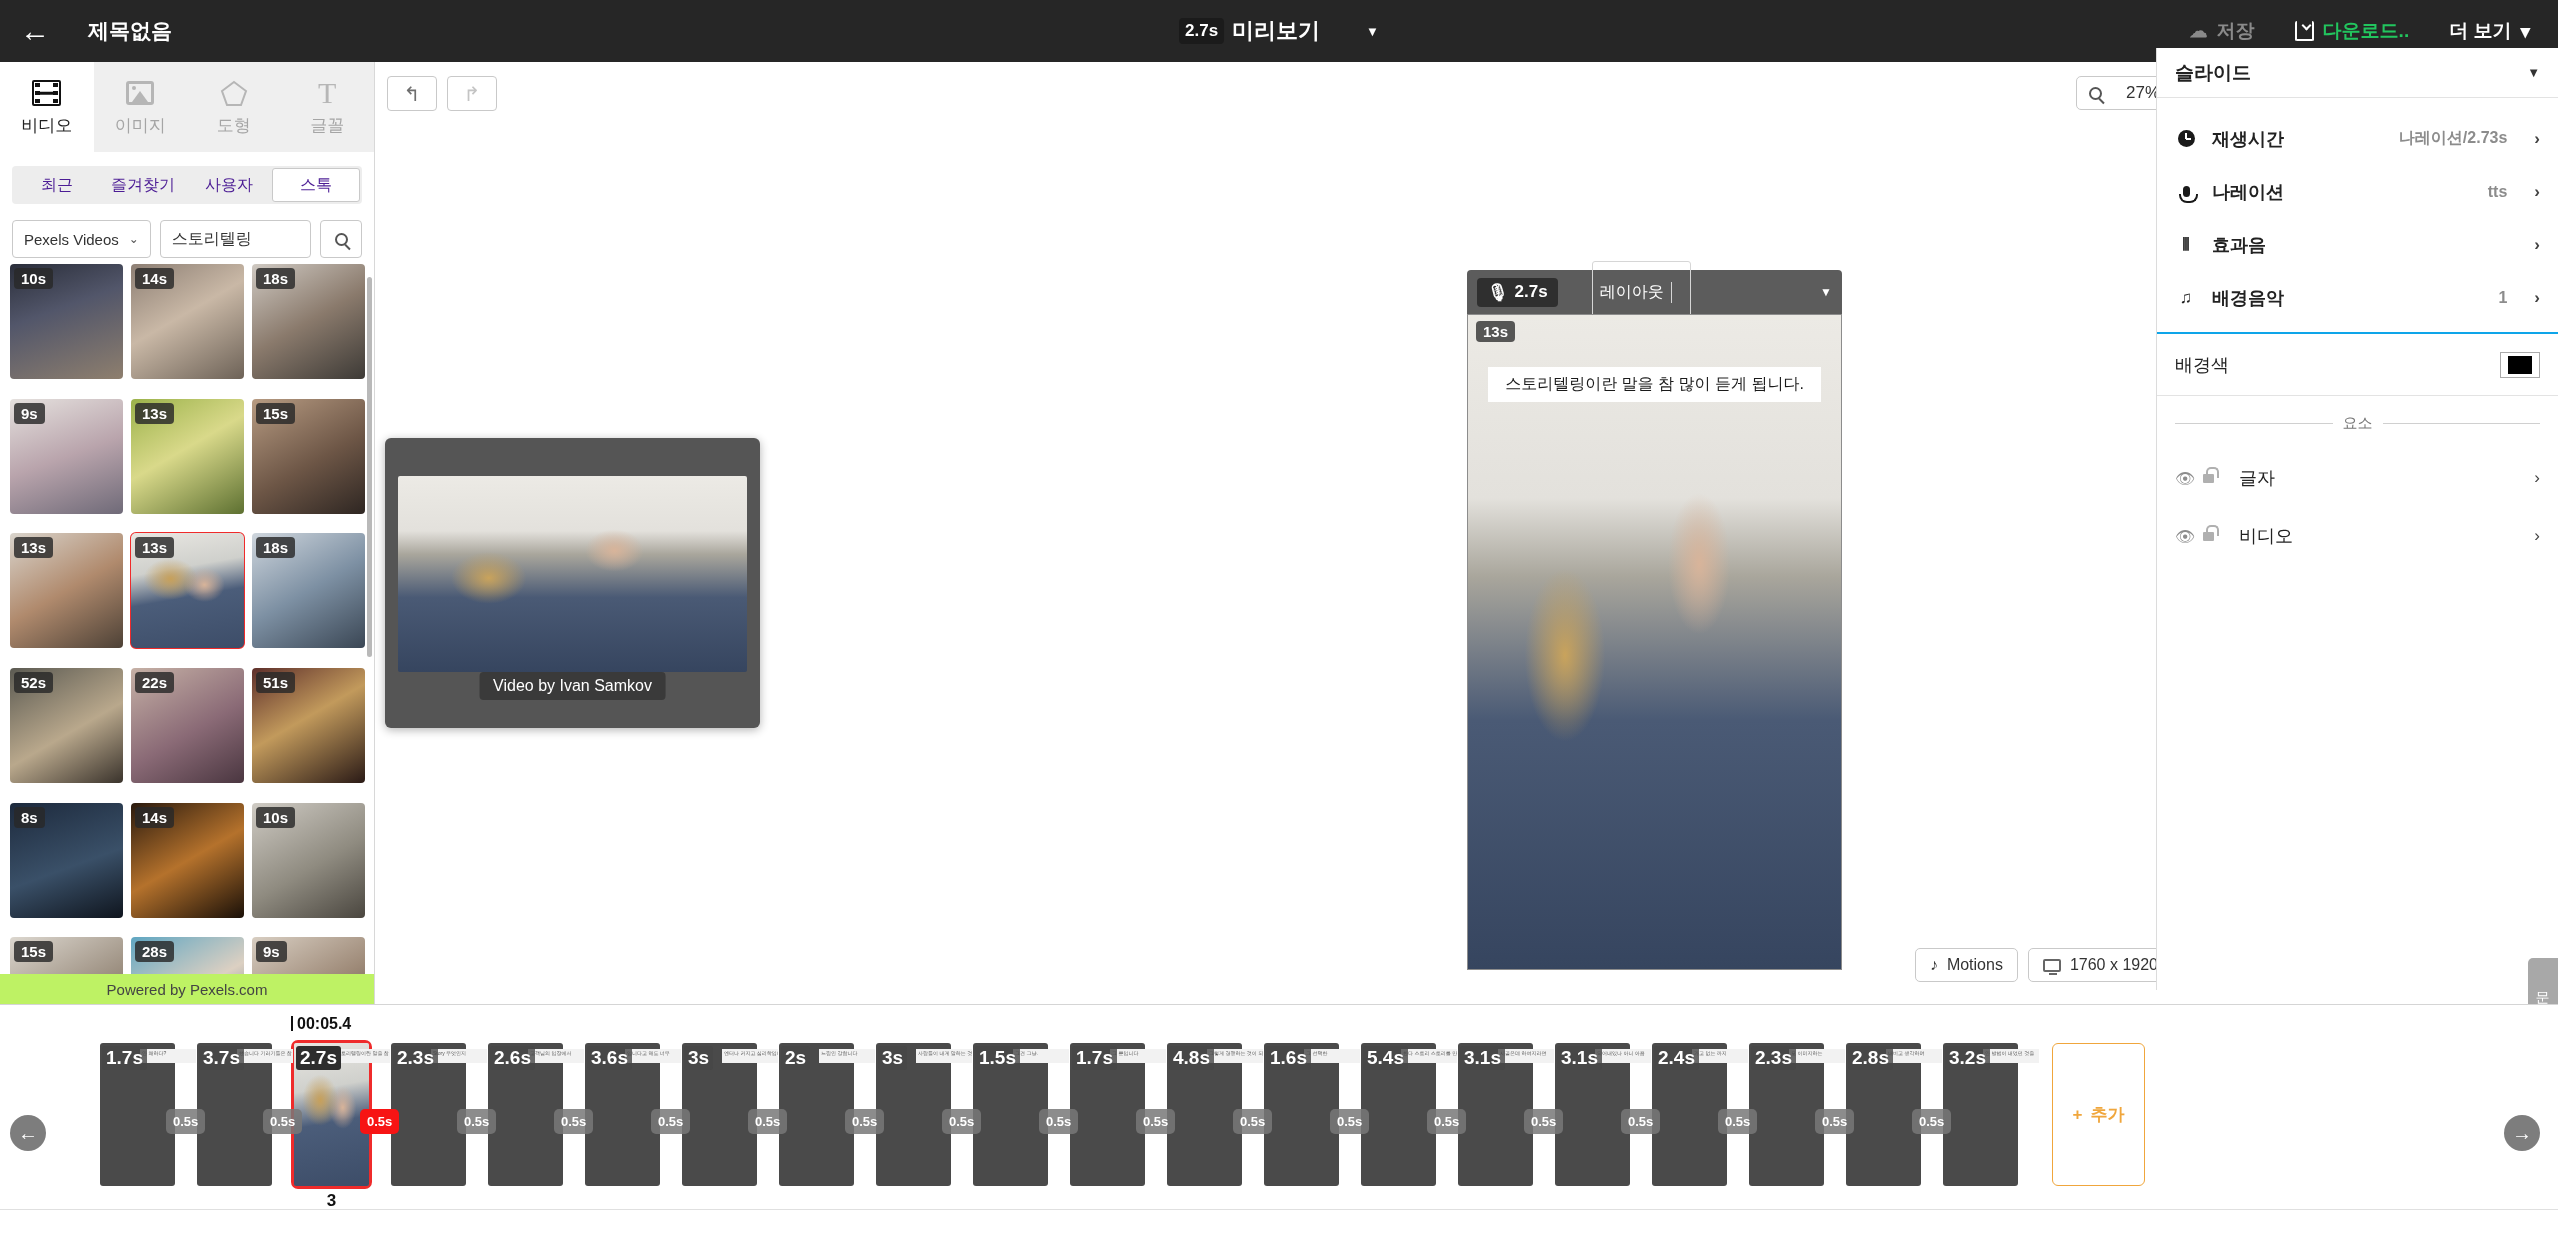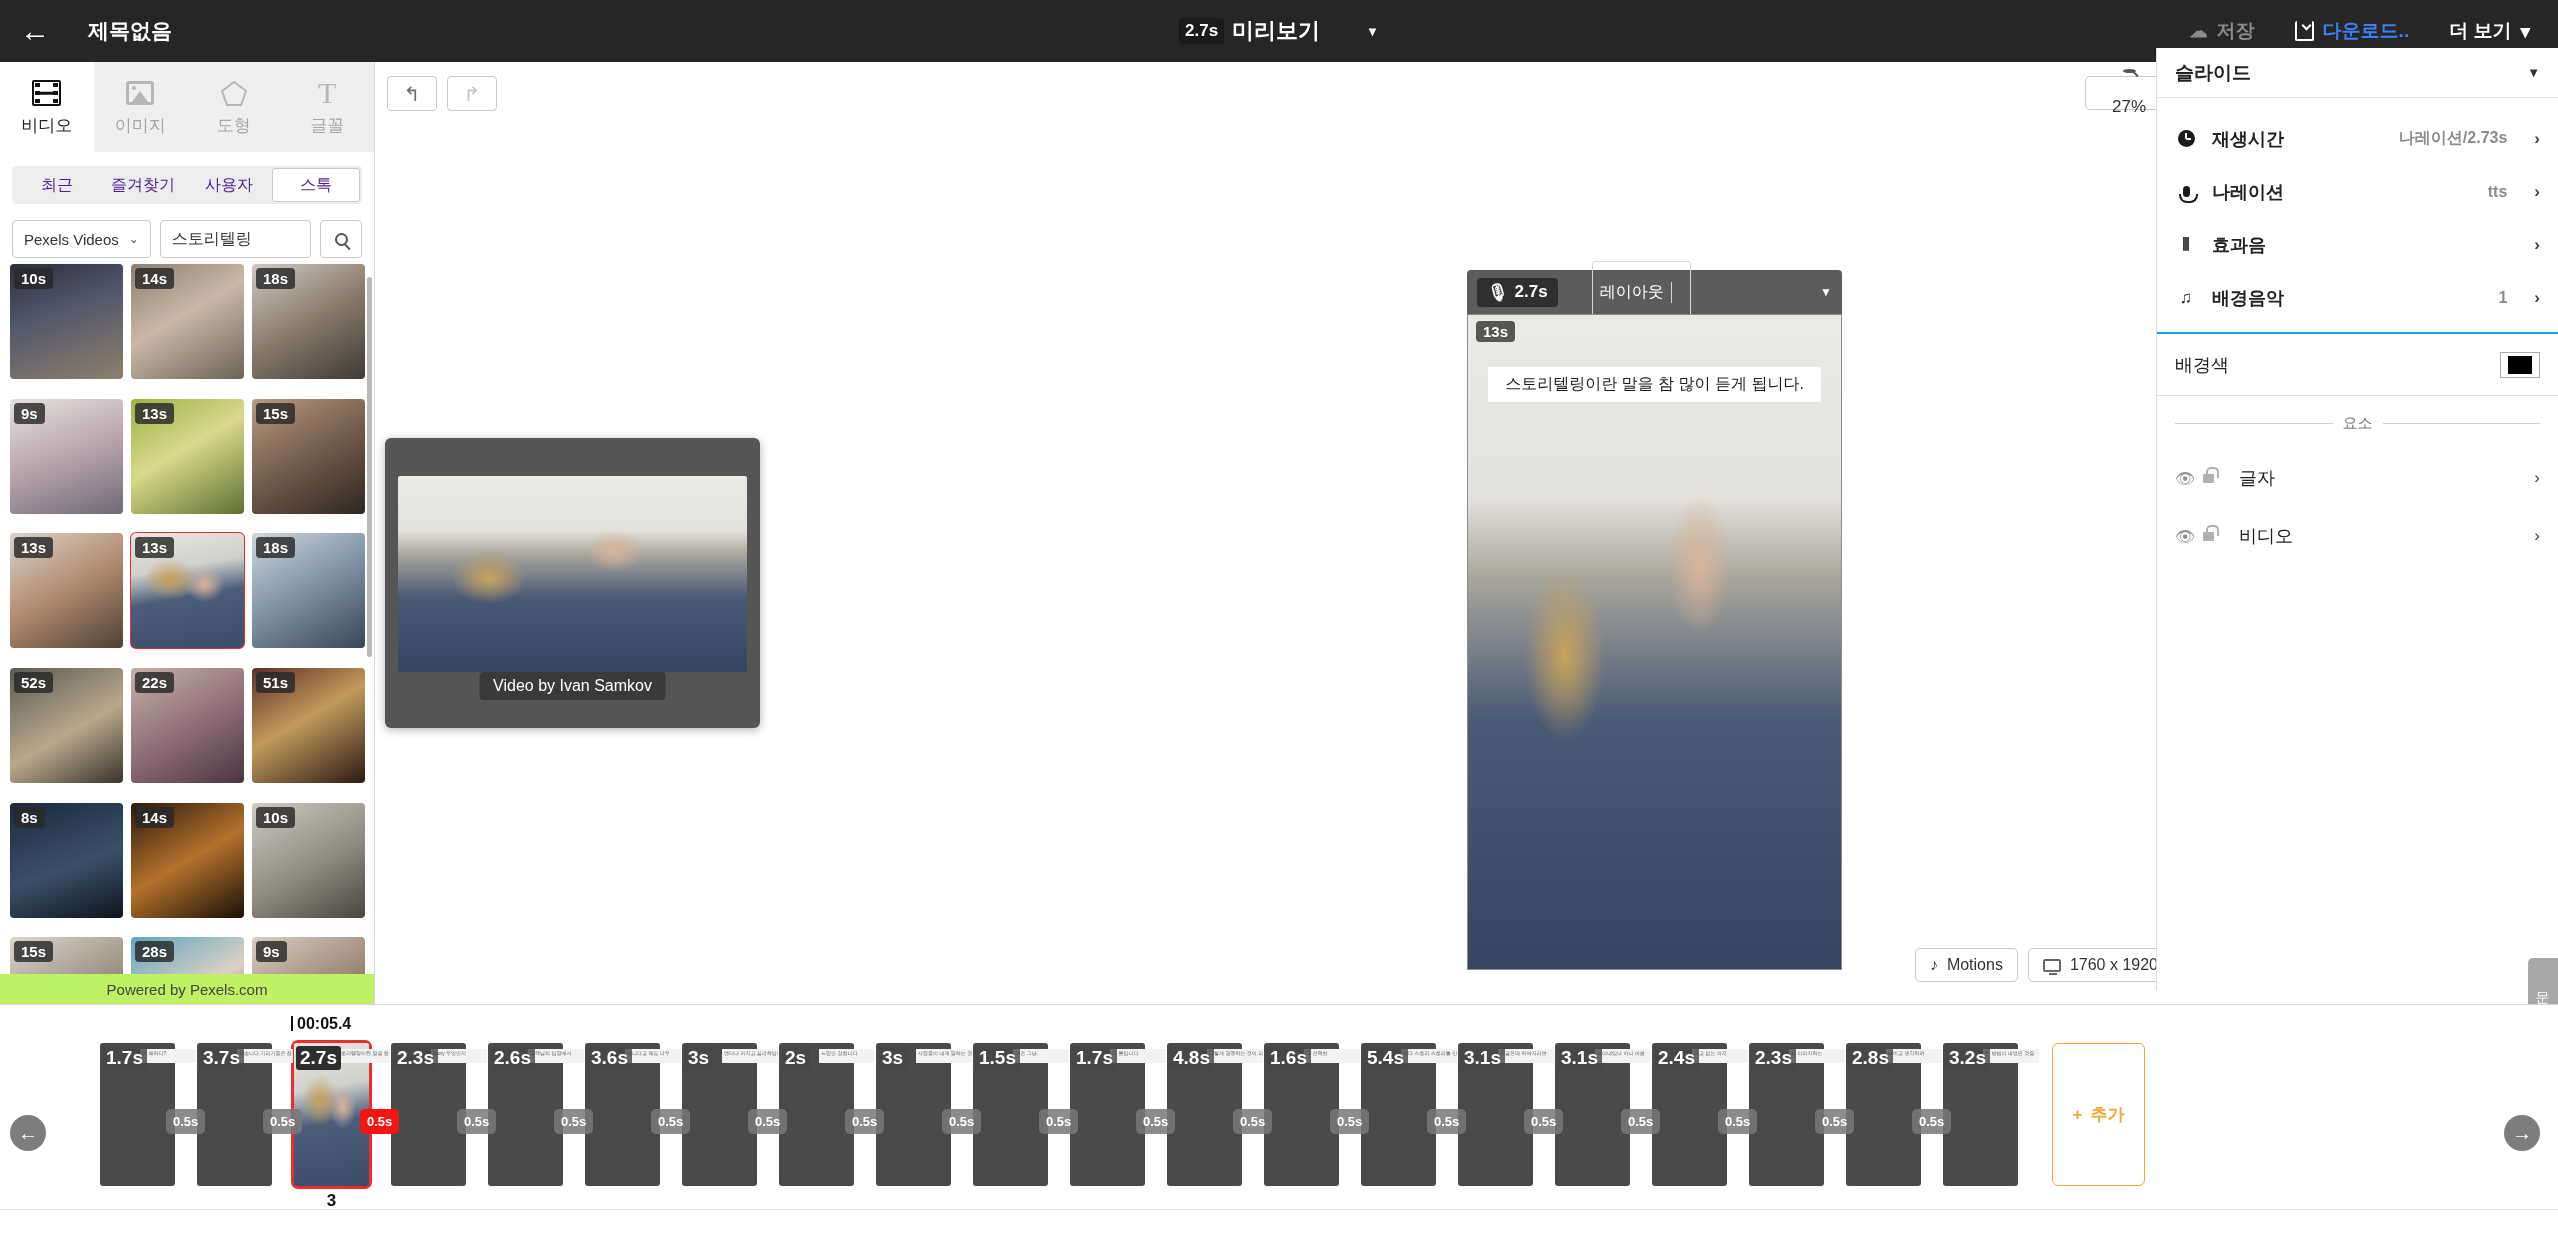--- a/index.html
+++ b/index.html
@@ -34,21 +34,21 @@
   .preview-label { color: #fff; font-size: 22px; font-weight: bold; }
   .caret-down {
     margin-left: 46px; color: #fff; font-size: 13px;
   }
   .topbar-right {
     position: absolute; right: 28px; top: 0; height: 62px;
     display: flex; align-items: center; gap: 40px;
   }
   .tb-item { display: flex; align-items: center; gap: 9px; font-size: 19px; font-weight: bold; cursor: pointer;}
   .tb-save { color: #8a8a8a; }
-  .tb-dl { color: #3b82f6; text-align: center; }
+  .tb-dl { color: #22c55e; text-align: center; }
   .tb-more { color: #ffffff; }
   .icon-cloud { font-size: 18px; }
   .icon-dlbox {
     display:inline-block; width:19px; height:20px;
     border:2px solid #fff; border-top:none; border-radius:2px;
     position:relative;
   }
   .icon-dlbox::after{
     content:""; position:absolute; left:6px; top:1px; width:5px;height:5px;
     border-right:2px solid #fff; border-bottom:2px solid #fff;
@@ -141,21 +141,21 @@
   }
   .undo-redo{ position:absolute; left:12px; top:14px; display:flex; gap:10px;}
   .ur-btn{
     width:50px;height:35px;border:1px solid #c9c9c9;border-radius:4px;background:#fff;
     display:flex;align-items:center;justify-content:center;cursor:pointer;color:#6e6e6e;font-size:20px;
   }
   .ur-btn.disabled{color:#c4c4c4;}
   .zoom-chip{
     position:absolute; right:36px; top:14px; height:34px; min-width:88px; padding:0 12px;
     border:1px solid #c9c9c9;border-radius:5px;background:#fff;
-    display:flex;align-items:center;justify-content:center;gap:24px;font-size:17px;color:#333;cursor:pointer;flex-direction:column;
+    display:flex;align-items:center;justify-content:center;gap:24px;font-size:17px;color:#333;cursor:pointer;
   }
 
   .stage-toolbar{
     position:absolute; left:1092px; top:208px; width:375px; height:44px;
     background:#5c5c5c; border-radius:4px 4px 0 0; display:flex; align-items:center; padding:0 10px;
   }
   .stg-dur{
     background:#2f2f2f;color:#fff;font-size:17px;font-weight:bold;border-radius:4px;
     padding:4px 10px;display:flex;align-items:center;gap:6px;
   }

